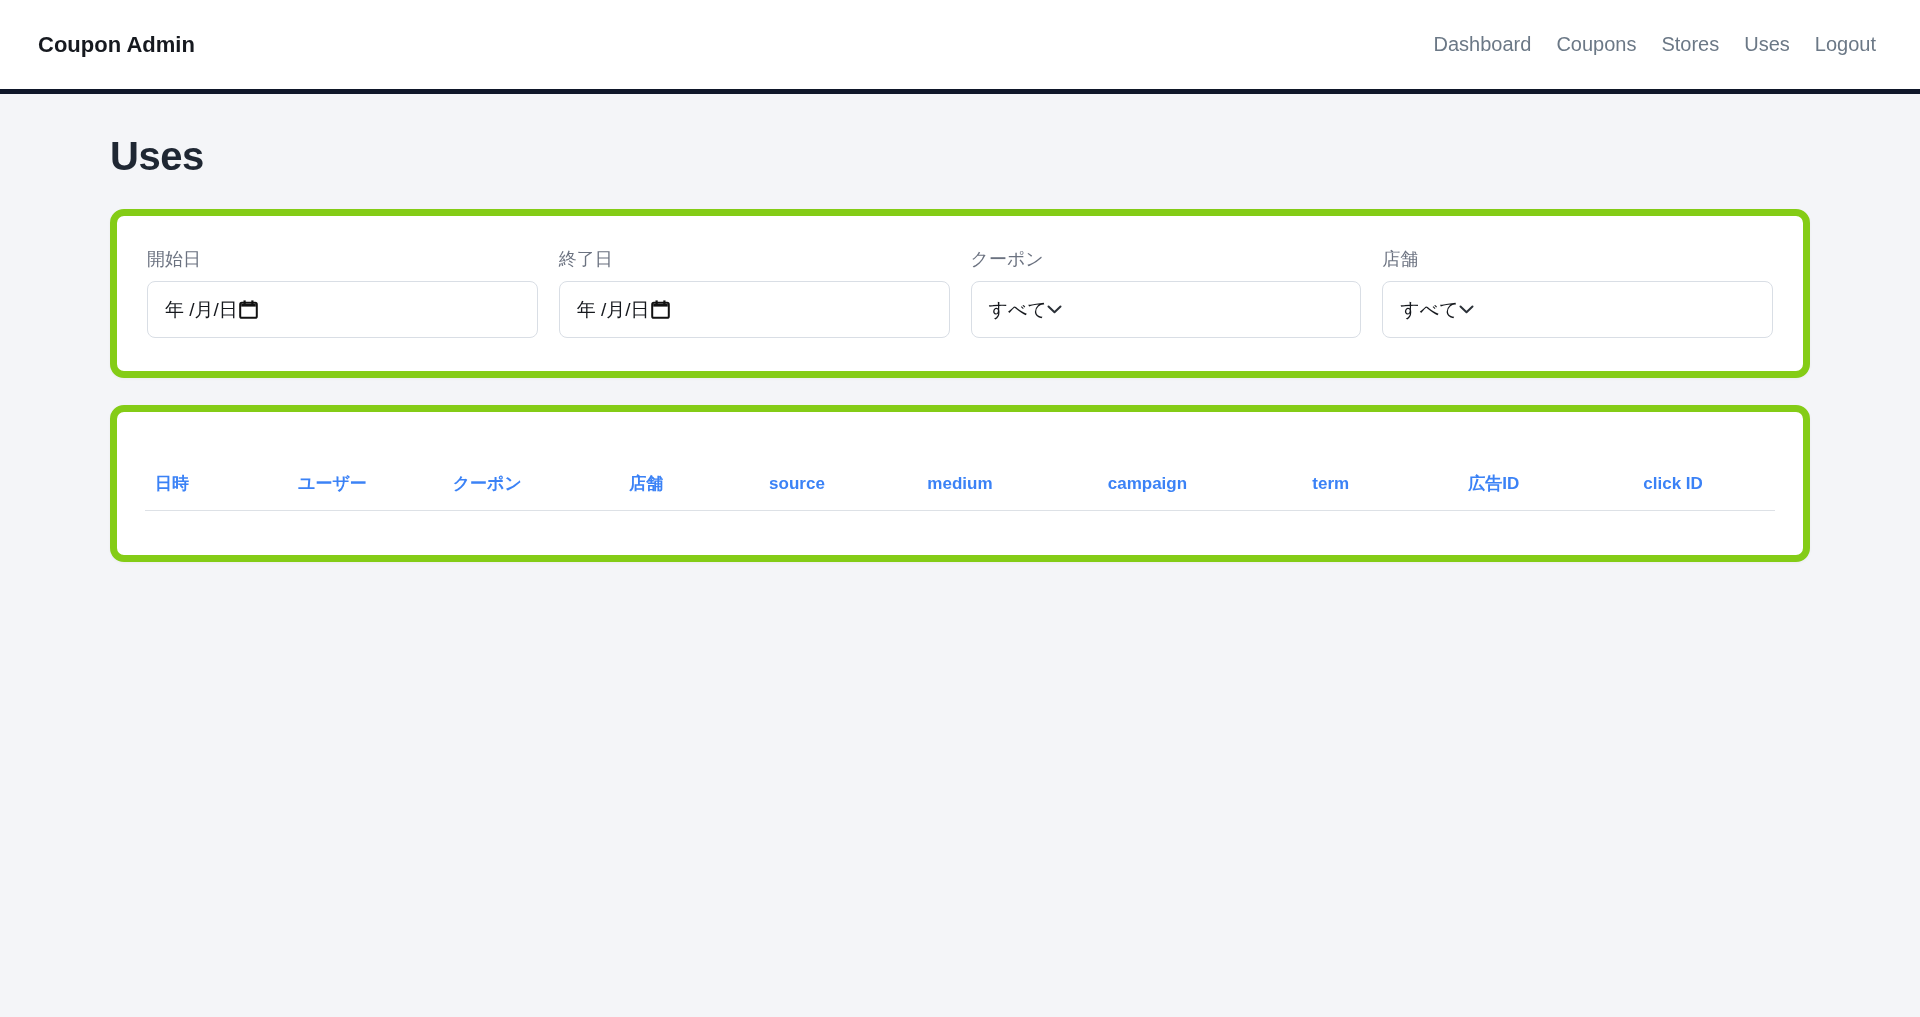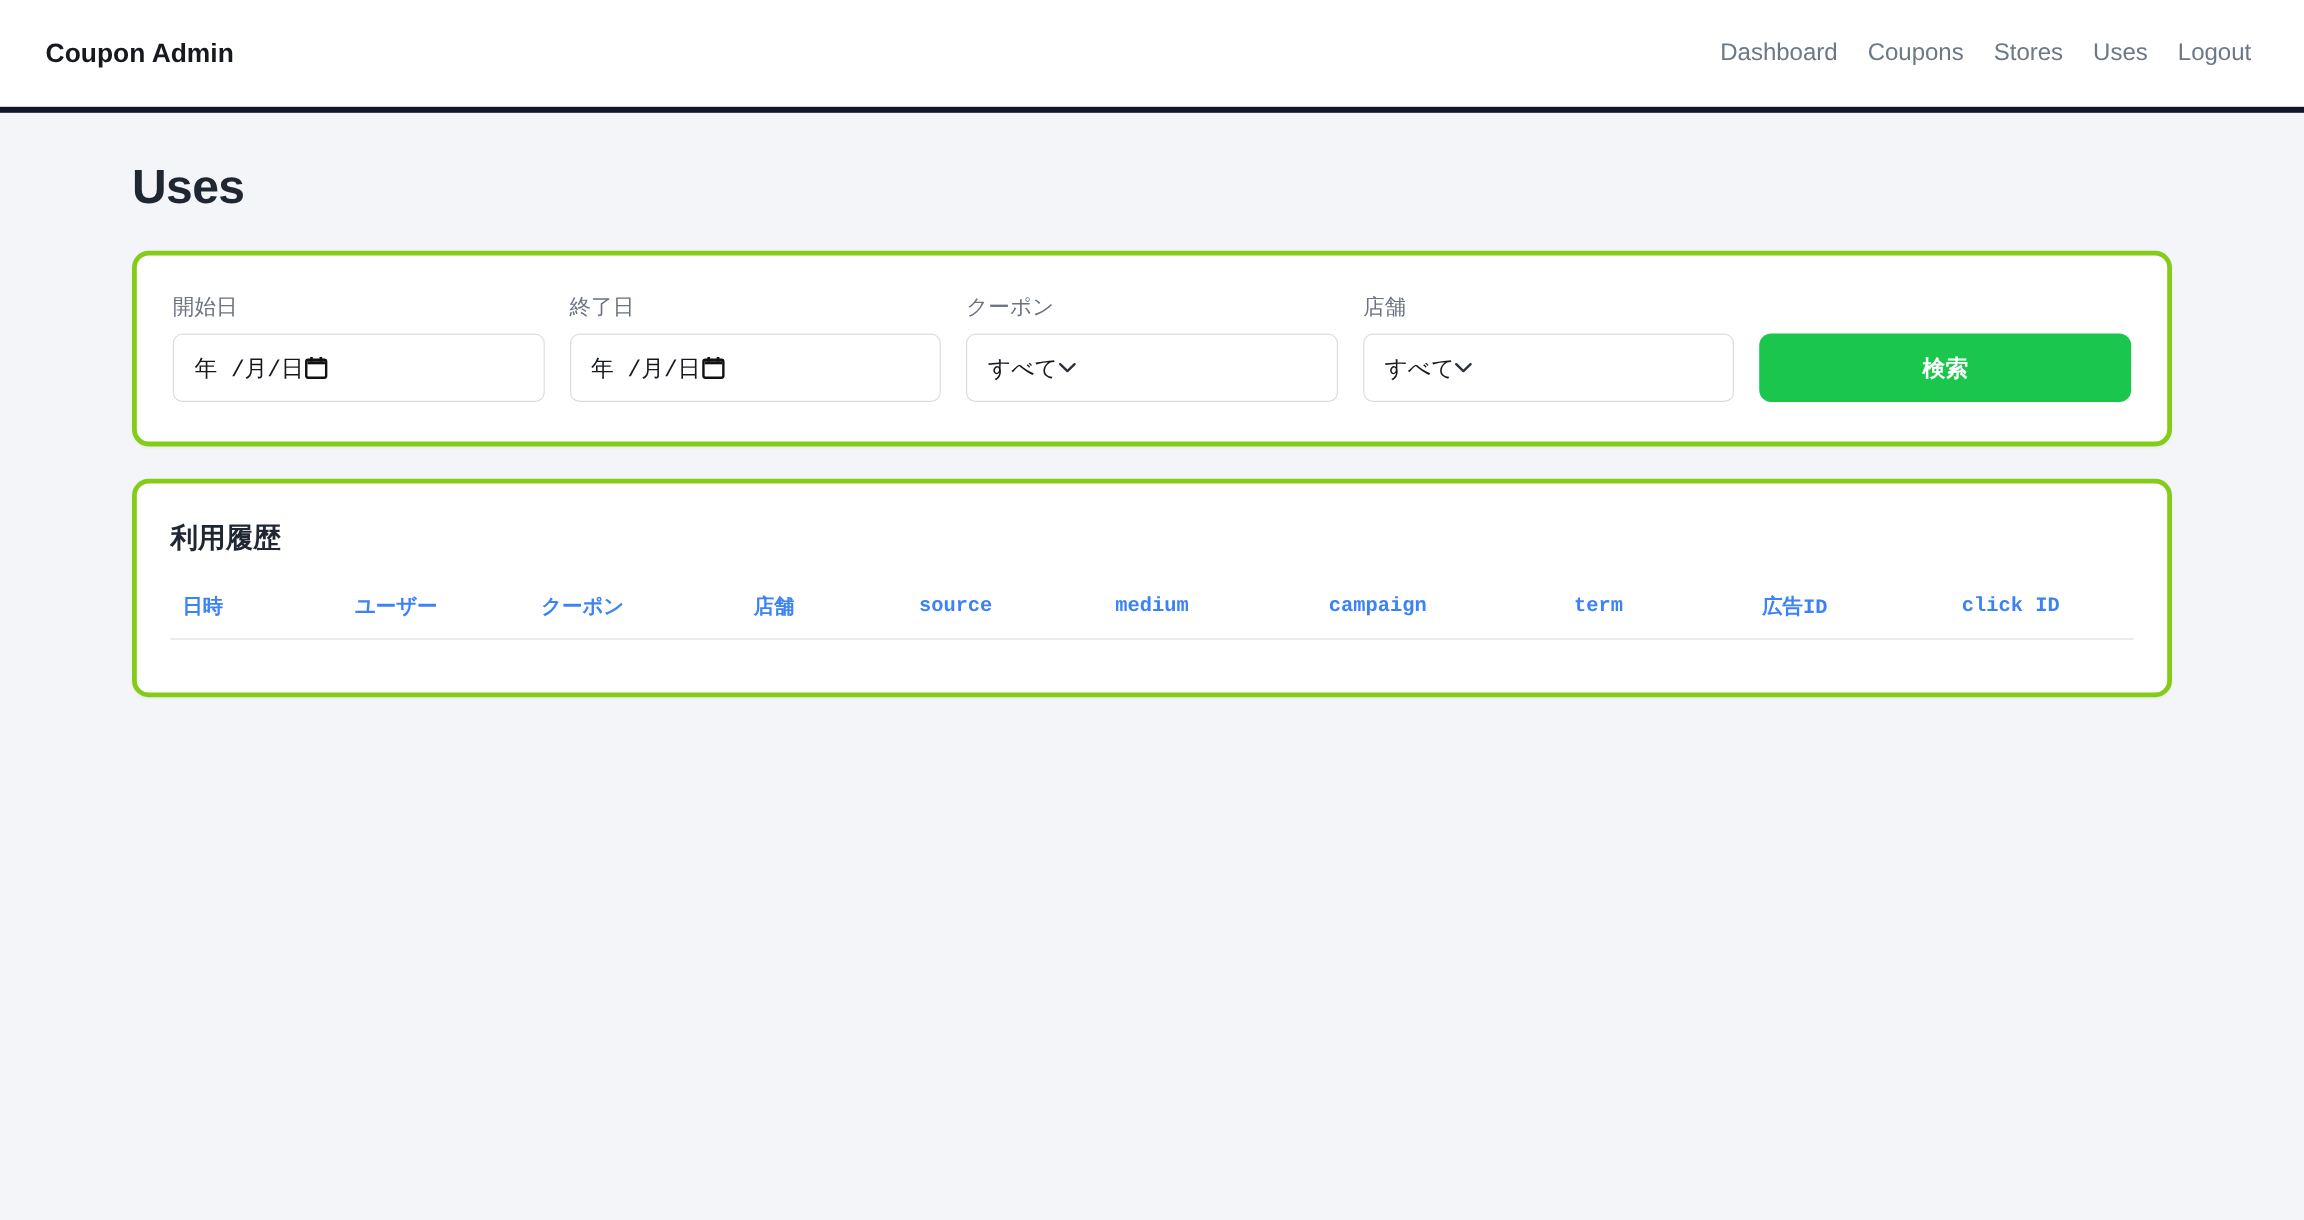--- a/index.html
+++ b/index.html
@@ -47,24 +47,23 @@
     margin-top: 40px;
     margin-bottom: 30px;
     font-size: 40px;
     font-weight: 700;
     color: #1f2733;
     letter-spacing: -0.5px;
   }
 
   .card {
     background: #ffffff;
-    border: 4px solid #84cc16;
+    border: 7px solid #84cc16;
     border-radius: 14px;
     box-shadow: 0 1px 3px rgba(20,30,50,0.04);
-    font-family: Liberation Mono, monospace;
   }
 
   
   .filter-card { padding: 31px 30px 33px 30px; }
   .filters-row {
     display: flex;
     align-items: flex-end;
     gap: 21px;
   }
   .field { flex: 1 1 0; min-width: 0; }
@@ -196,27 +195,25 @@
         <div class="control">
           <span class="value">すべて</span>
           <span class="icon-wrap">
             <svg width="15" height="9" viewBox="0 0 15 9" fill="none">
               <path d="M1.5 1.5 L7.5 7.2 L13.5 1.5" stroke="#2b3138" stroke-width="2" stroke-linecap="round" stroke-linejoin="round"></path>
             </svg>
           </span>
         </div>
       </div>
 
-      <button class="btn btn-search">検索</button>
 
     </div>
   </section>
 
   <section class="card history-card">
-    <h2 class="history-title">利用履歴</h2>
     <table class="history">
       <colgroup>
         <col style="width:7%">
           <col style="width:9%">
           <col style="width:10%">
           <col style="width:9.5%">
         <col style="width:9%">
           <col style="width:11%">
           <col style="width:12%">
           <col style="width:10.5%">

